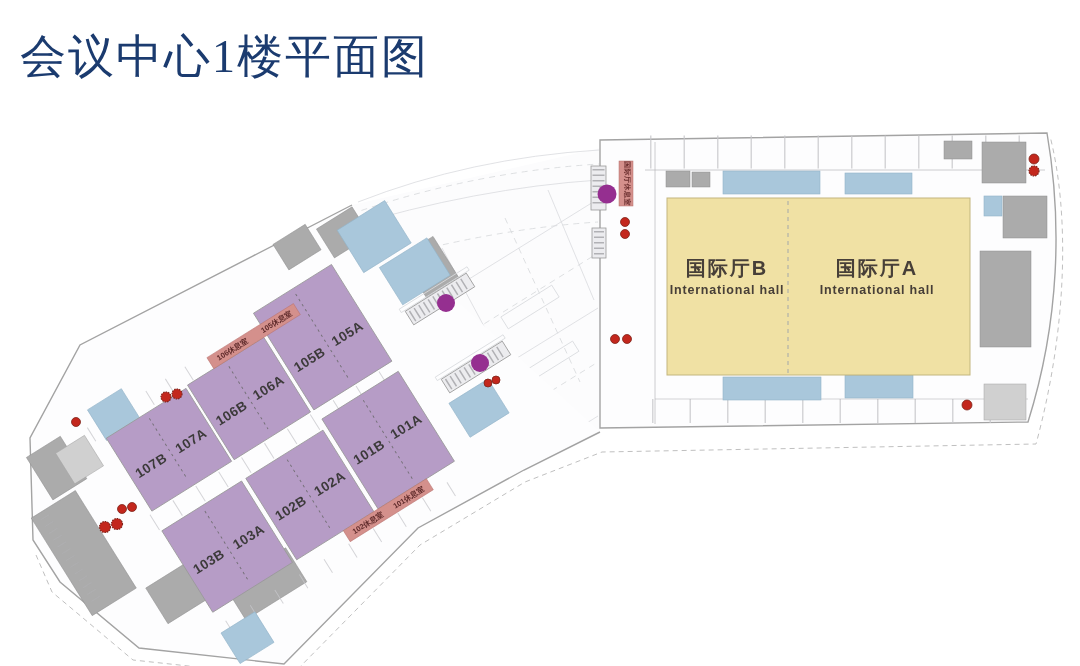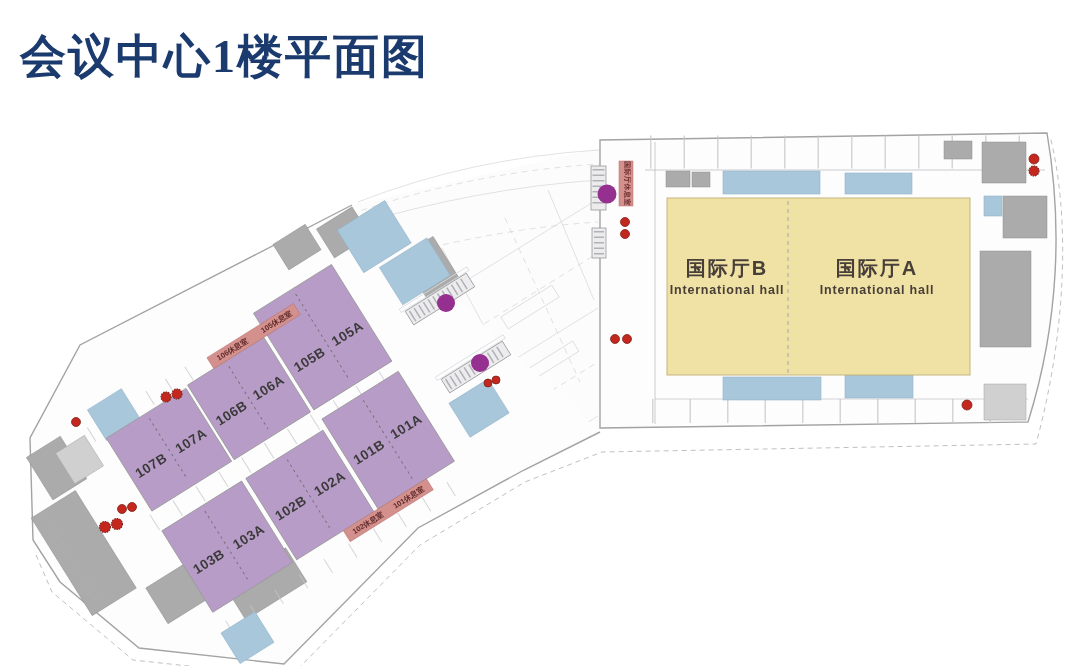--- a/index.html
+++ b/index.html
@@ -1,19 +1,19 @@
 <!DOCTYPE html>
 <html style="--title_navy: #1b3b6f; --purple_room: #b69cc6; --yellow_hall: #f0e1a4; --blue_room: #a9c7db; --pink_lounge: #d4908c; --purple_dot: #952f90; --red_dot: #c3271d;"><head>
 <meta charset="utf-8">
 <style>
   html,body{margin:0;padding:0;background:#ffffff;width:1080px;height:666px;overflow:hidden;}
   .stage{position:relative;width:1080px;height:666px;background:#fff;font-family:"Liberation Sans",sans-serif;}
   .page-title{
     position:absolute;left:20px;top:26px;margin:0;
-    font-family:"Liberation Serif",serif;font-weight:700;
+    font-family:"Liberation Serif",serif;font-weight:400;
     font-size:46px;letter-spacing:2px;color:var(--title_navy,#1b3b6f);
   }
   svg{position:absolute;left:0;top:0;font-family:"Liberation Sans",sans-serif;}
   .outline{fill:#fdfdfe;stroke:none;}
   .outline-stroke{fill:none;stroke:#a3a3a3;stroke-width:1.4;}
   .bldg{fill:#fdfdfe;stroke:#a3a3a3;stroke-width:1.4;}
   .atrium{fill:#fcfcfd;stroke:none;}
   .skirt{fill:none;stroke:#c0c0c0;stroke-width:1;stroke-dasharray:5 4;}
   .mesh{stroke:#d9dbde;stroke-width:.8;fill:none;}
   .meshd{stroke:#d6d8db;stroke-width:.8;fill:none;stroke-dasharray:6 5;}

